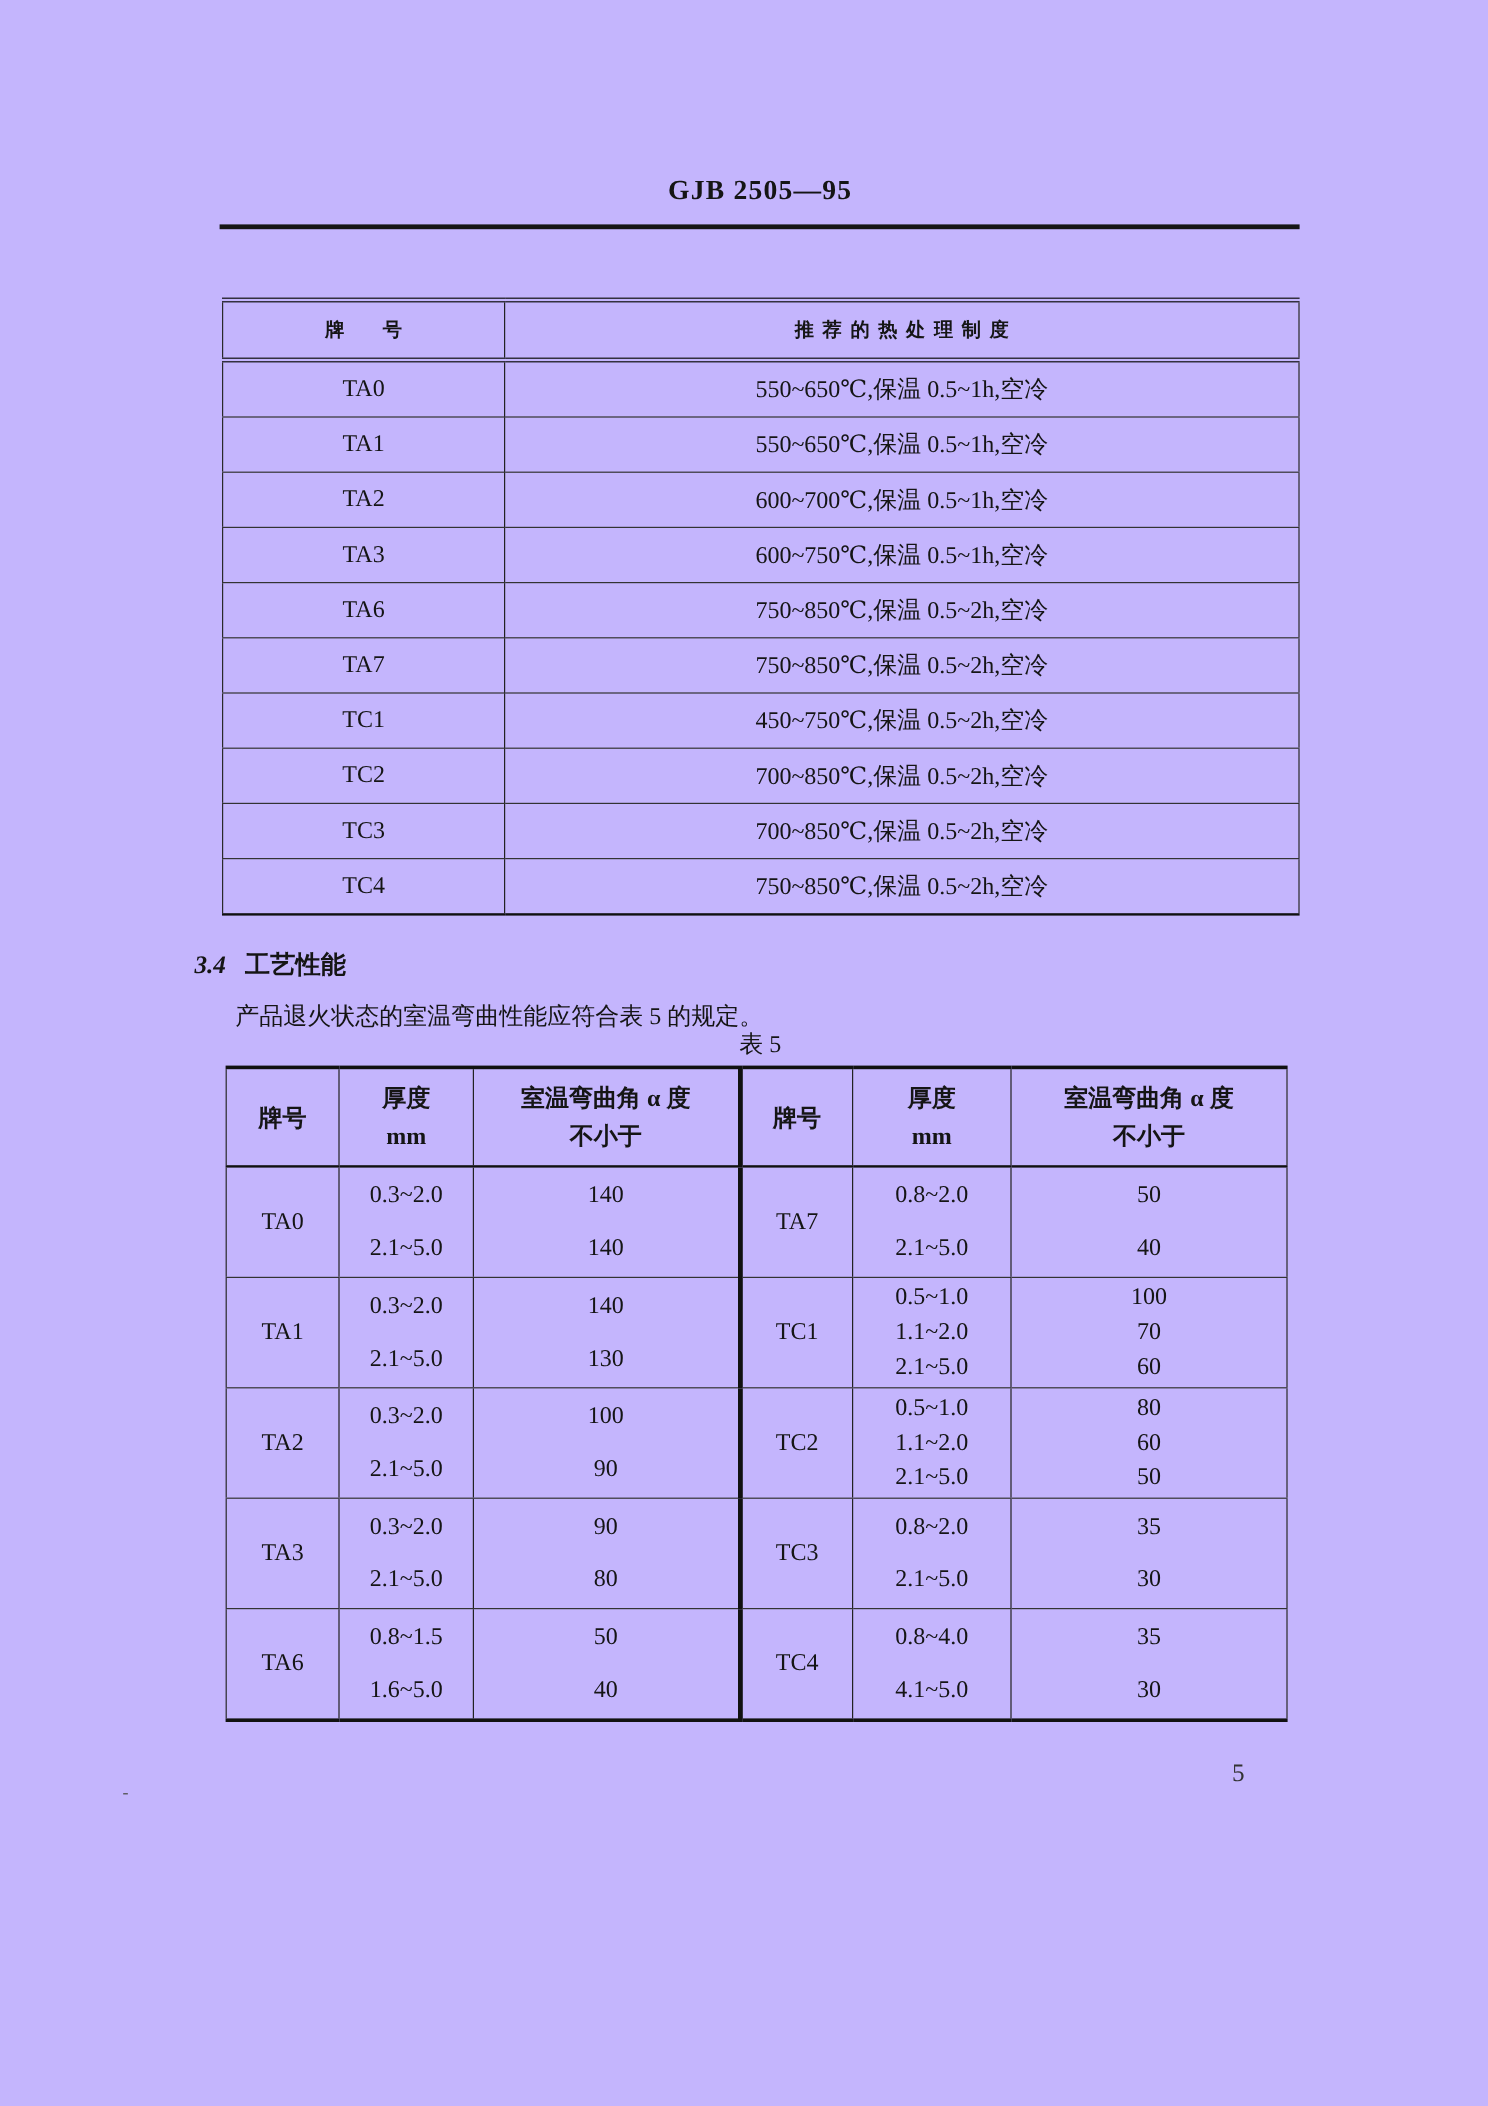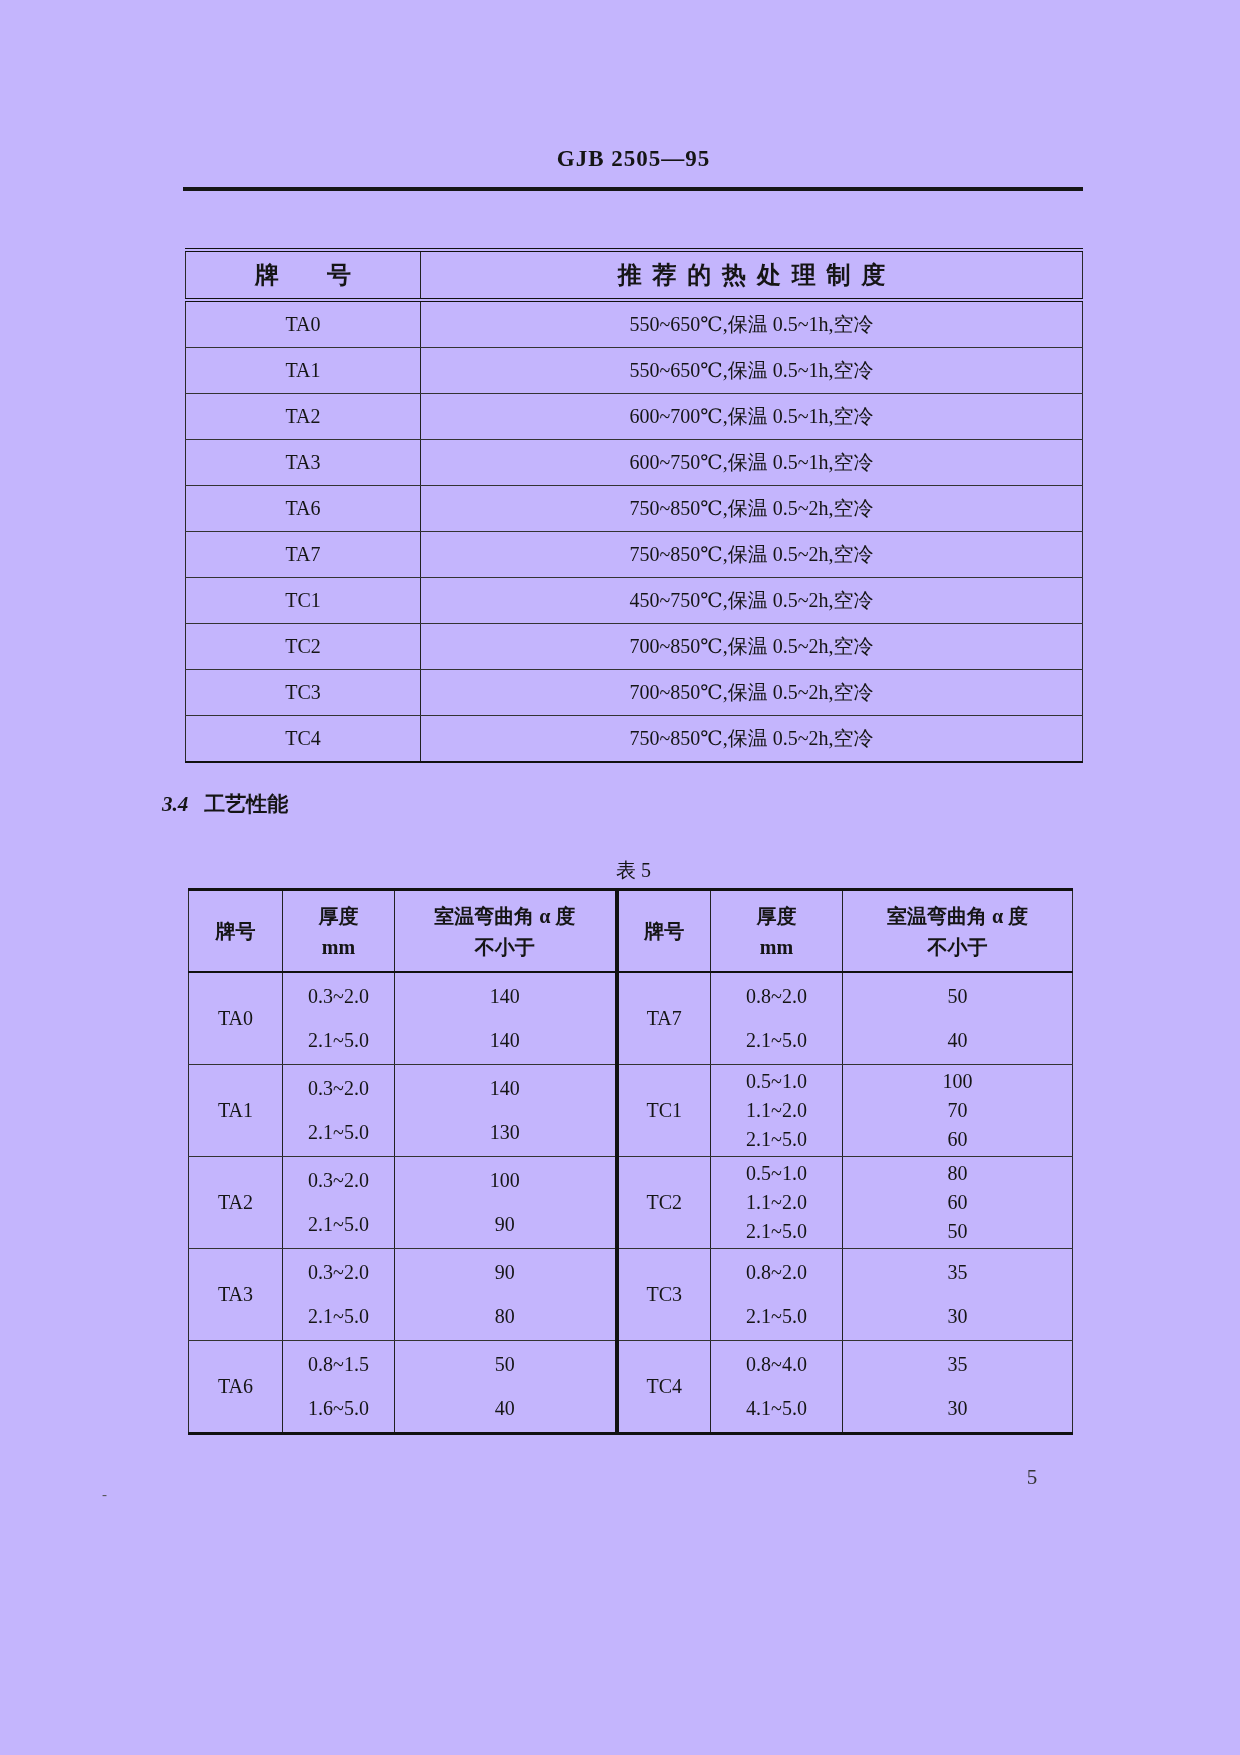--- a/index.html
+++ b/index.html
@@ -29,21 +29,21 @@
   table{border-collapse:collapse;table-layout:fixed;}
   th,td{padding:0;text-align:center;vertical-align:middle;}
 
   
   .t4{
     position:absolute;top:248px;left:185px;width:897px;
     font-size:20px;
     border-left:1px solid #2a2a2a;border-right:1px solid #2a2a2a;
   }
   .t4 th{
-    height:46px;font-weight:bold;font-size:24px;
+    height:46px;font-weight:bold;font-size:16px;
     border-top:4px double #111;border-bottom:4px double #111;
   }
   .t4 td{
     height:45px;border-bottom:1px solid #333;
   }
   .t4 tbody tr:last-child td{border-bottom:2px solid #111;}
   .t4 .vline{border-right:1px solid #222;}
   .ls-wide{letter-spacing:0.45em;text-indent:0.45em;}
 
   
@@ -152,20 +152,21 @@
       <tr>
         <td class="vline">TC4</td>
         <td>750~850℃,保温 0.5~2h,空冷</td>
       </tr>
     </tbody>
   </table>
 
   <div class="sec">
     <span class="num">3.4</span><span>工艺性能</span>
   </div>
+  <div class="para">产品退火状态的室温弯曲性能应符合表 5 的规定。</div>
 
   <div class="caption t5-caption">表 5</div>
 
   <table class="t5">
     <colgroup>
       <col style="width:94px">
         <col style="width:112px">
         <col style="width:222px">
       <col style="width:94px">
         <col style="width:132px">

